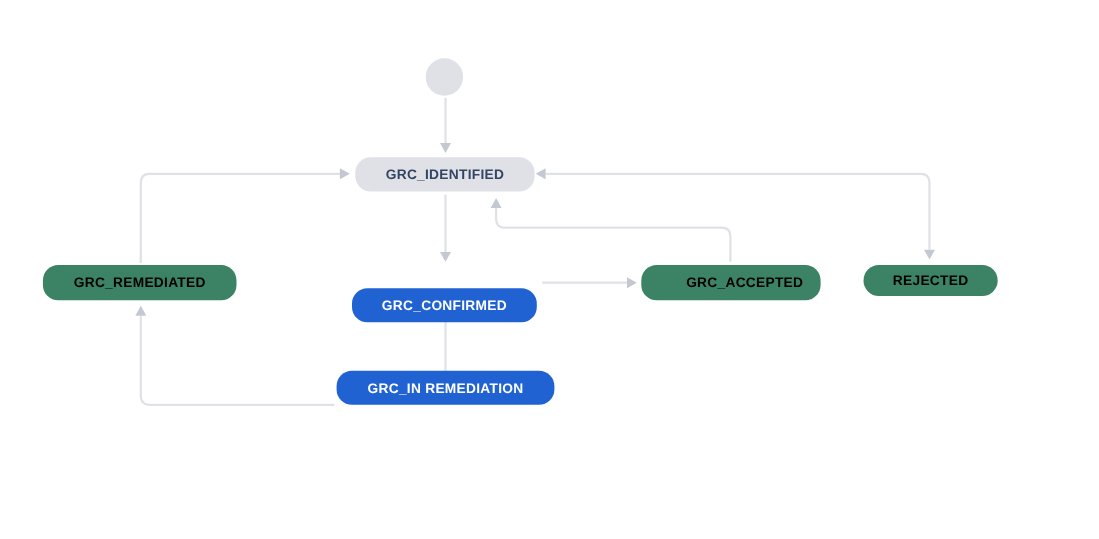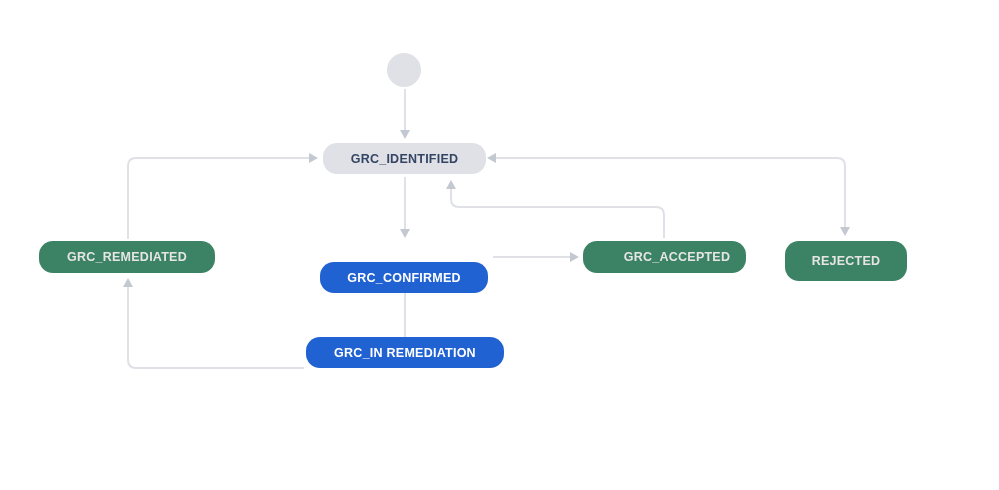--- a/index.html
+++ b/index.html
@@ -32,29 +32,29 @@
     box-sizing: border-box;
     white-space: nowrap;
     user-select: none;
     cursor: pointer;
   }
   .node--initial {
     border-radius: 50%;
   }
   .node--grey { background: #dfe1e6; color: #344563; }
   .node--blue { background: #2162d3; color: #ffffff; }
-  .node--green { background: #3b8364; color: #e5e5e5; }
+  .node--green { background: #3b8364; color: #000000; }
 
   
   #n-start          { left: 387px; top: 53px;  width: 34px;  height: 34px; }
   #n-identified     { left: 323px; top: 143px; width: 163px; height: 31px; }
   #n-remediated     { left: 39px;  top: 241px; width: 176px; height: 32px; }
   #n-confirmed      { left: 320px; top: 242px; width: 168px; height: 31px; margin-top: 20px; }
   #n-accepted       { left: 583px; top: 241px; width: 163px; height: 32px; padding-left: 25px; }
-  #n-rejected       { left: 785px; top: 241px; width: 122px; height: 40px; }
+  #n-rejected       { left: 785px; top: 241px; width: 122px; height: 28px; }
   #n-inremediation  { left: 306px; top: 337px; width: 198px; height: 31px; }
 
   .edge-line {
     fill: none;
     stroke: #dfe1e6;
     stroke-width: 2;
   }
   .arrowhead {
     fill: #c4c9d1;
     stroke: none;

